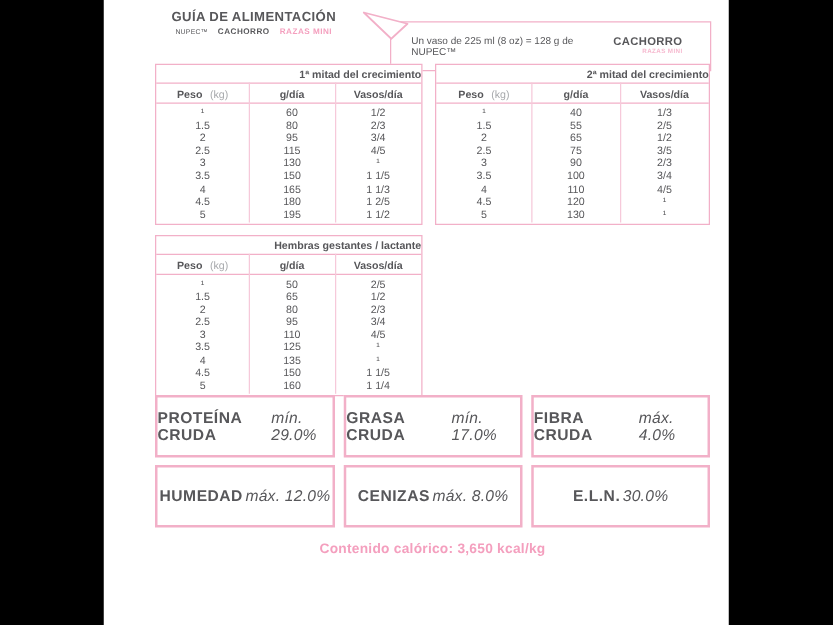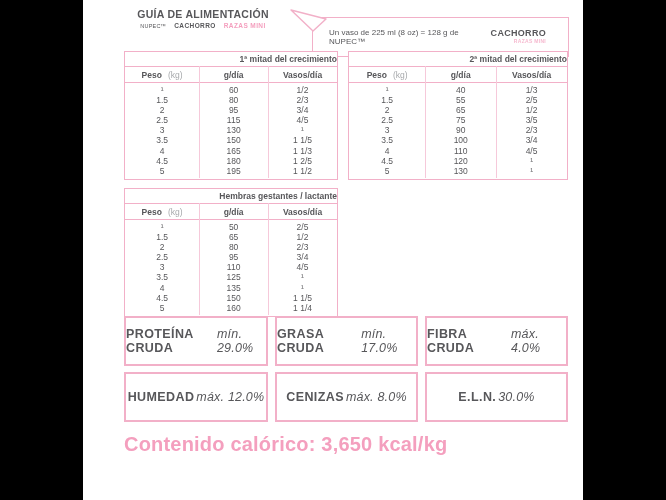--- a/index.html
+++ b/index.html
@@ -50,21 +50,21 @@
   .n-name{font-size:12.5px;font-weight:700;color:var(--dark);letter-spacing:.4px;}
   .n-value{font-size:12.5px;color:var(--dark);letter-spacing:.2px;font-style:italic;}
   #n1{left:41px;top:316px;width:144px;}
   #n2{left:192px;top:316px;width:143px;}
   #n3{left:342px;top:316px;width:143px;}
   #n4{left:41px;top:372px;width:144px;}
   #n5{left:192px;top:372px;width:143px;}
   #n6{left:342px;top:372px;width:143px;}
 
   
-  .caloric{position:absolute;left:41px;top:433px;width:444px;text-align:left;font-size:20px;font-weight:700;color:var(--pink-text);letter-spacing:.2px;}
+  .caloric{position:absolute;left:41px;top:433px;width:444px;text-align:center;font-size:11px;font-weight:700;color:var(--pink-text);letter-spacing:.2px;}
 </style>
 </head>
 <body>
 
 <div class="stage">
   <div class="panel">
 
     <div class="hdr">
       <div class="hdr-title">GUÍA DE ALIMENTACIÓN</div>
       <div class="hdr-sub">

